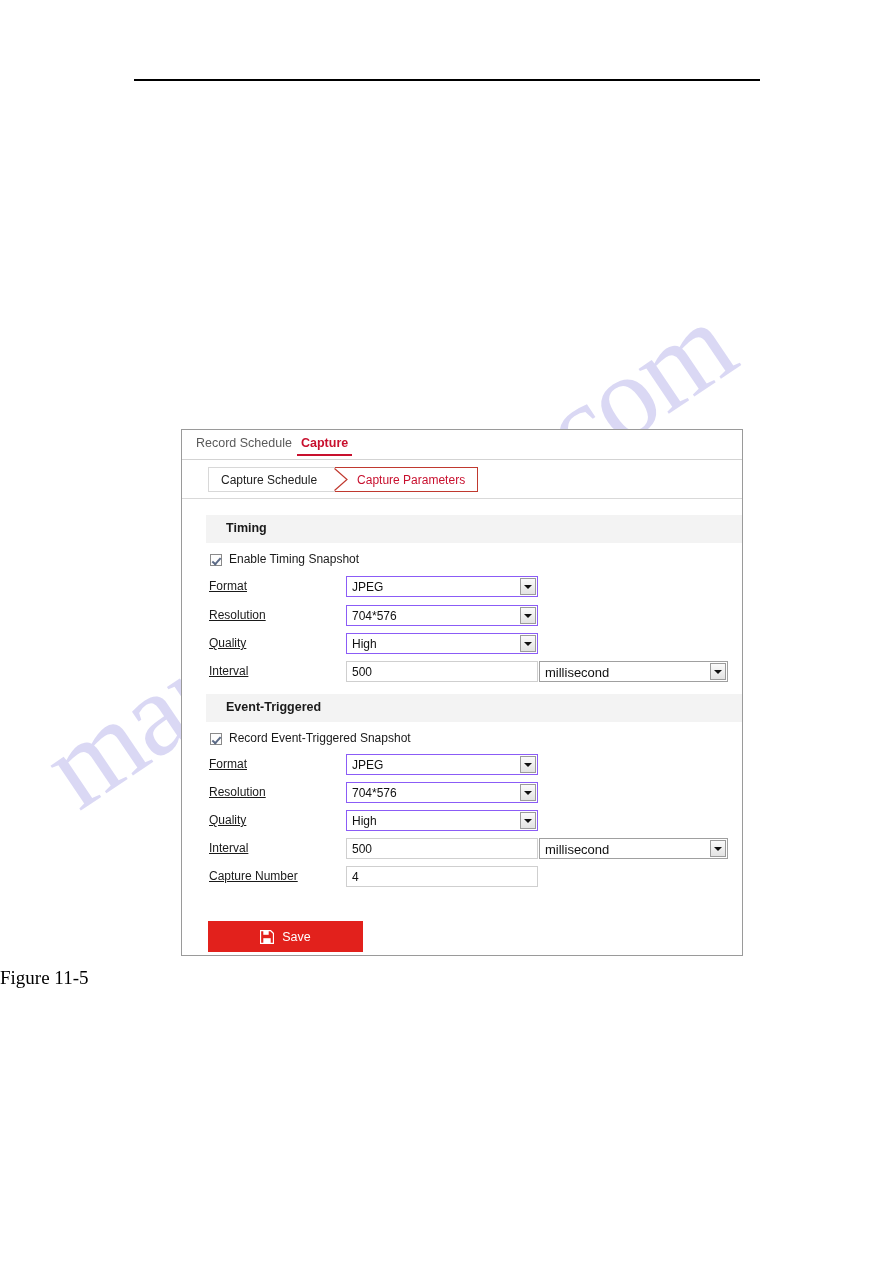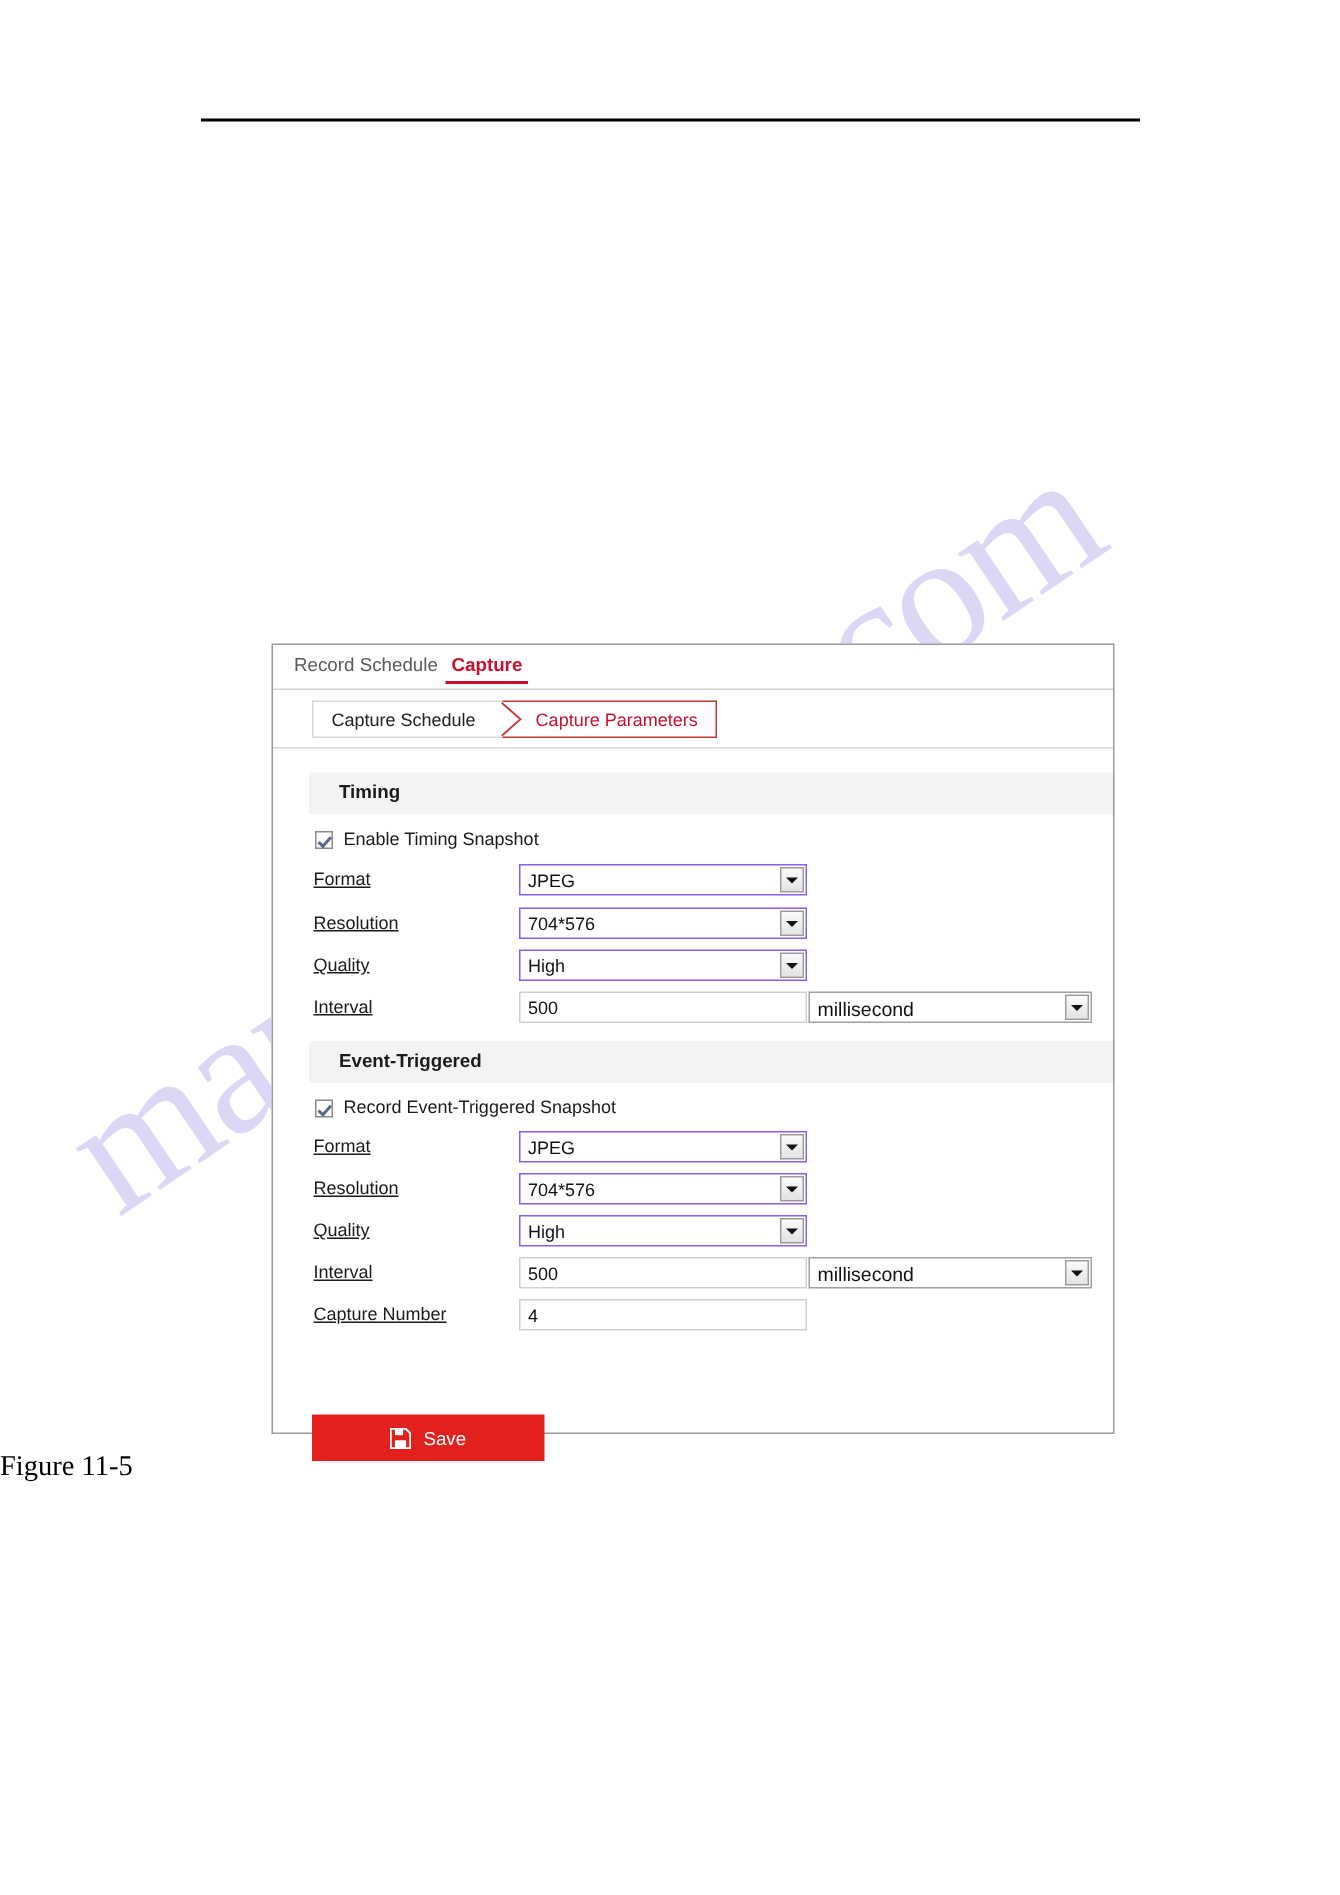--- a/index.html
+++ b/index.html
@@ -273,21 +273,21 @@
     top: 3px;
     font-size: 13px;
     color: #111111;
     white-space: nowrap;
   }
 
   
   .save-btn {
     position: absolute;
     left: 26px;
-    top: 513px;
+    top: 491px;
     width: 155px;
     height: 31px;
     background: #e2211c;
     border: none;
     display: flex;
     align-items: center;
     justify-content: center;
     cursor: pointer;
     padding: 0;
   }

